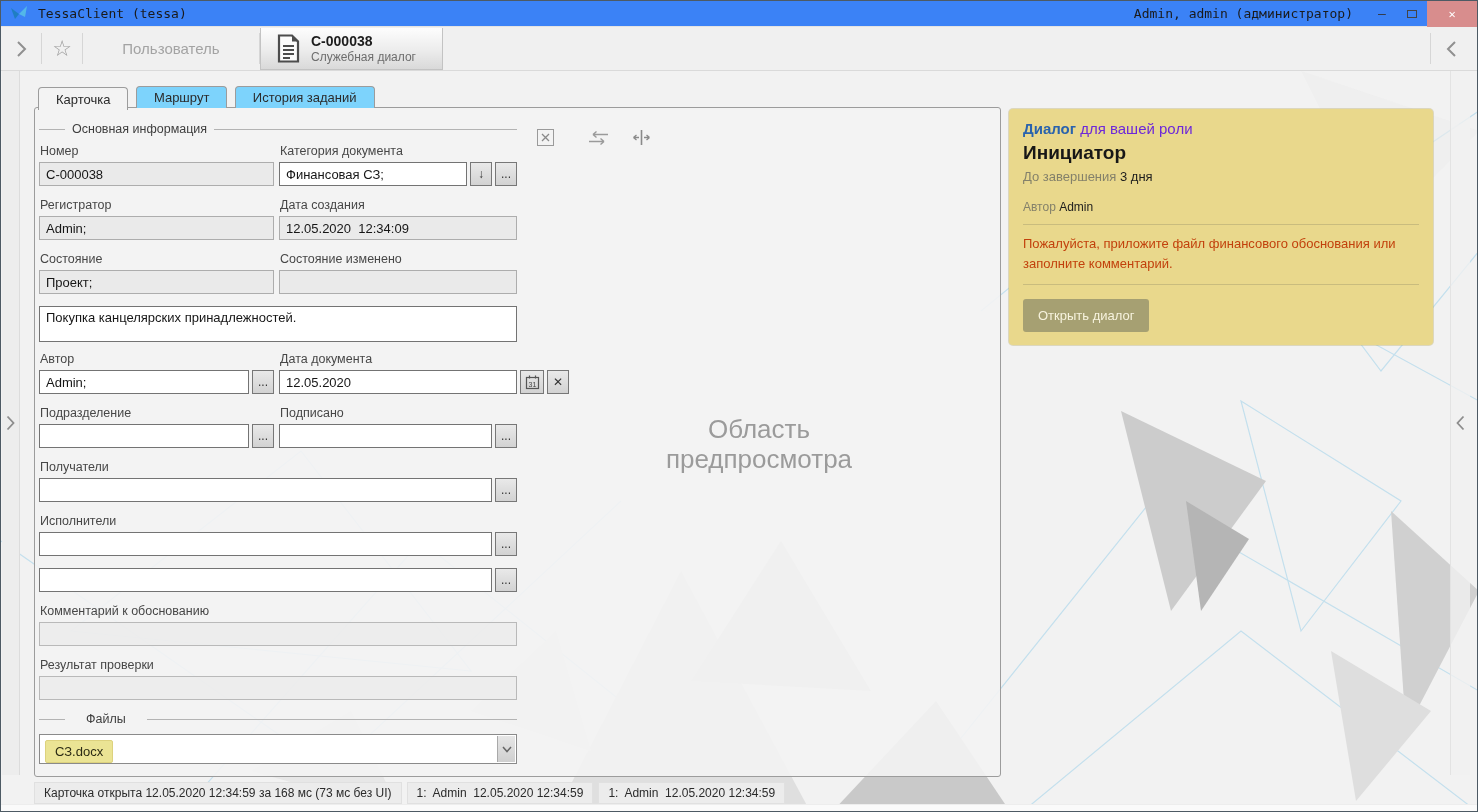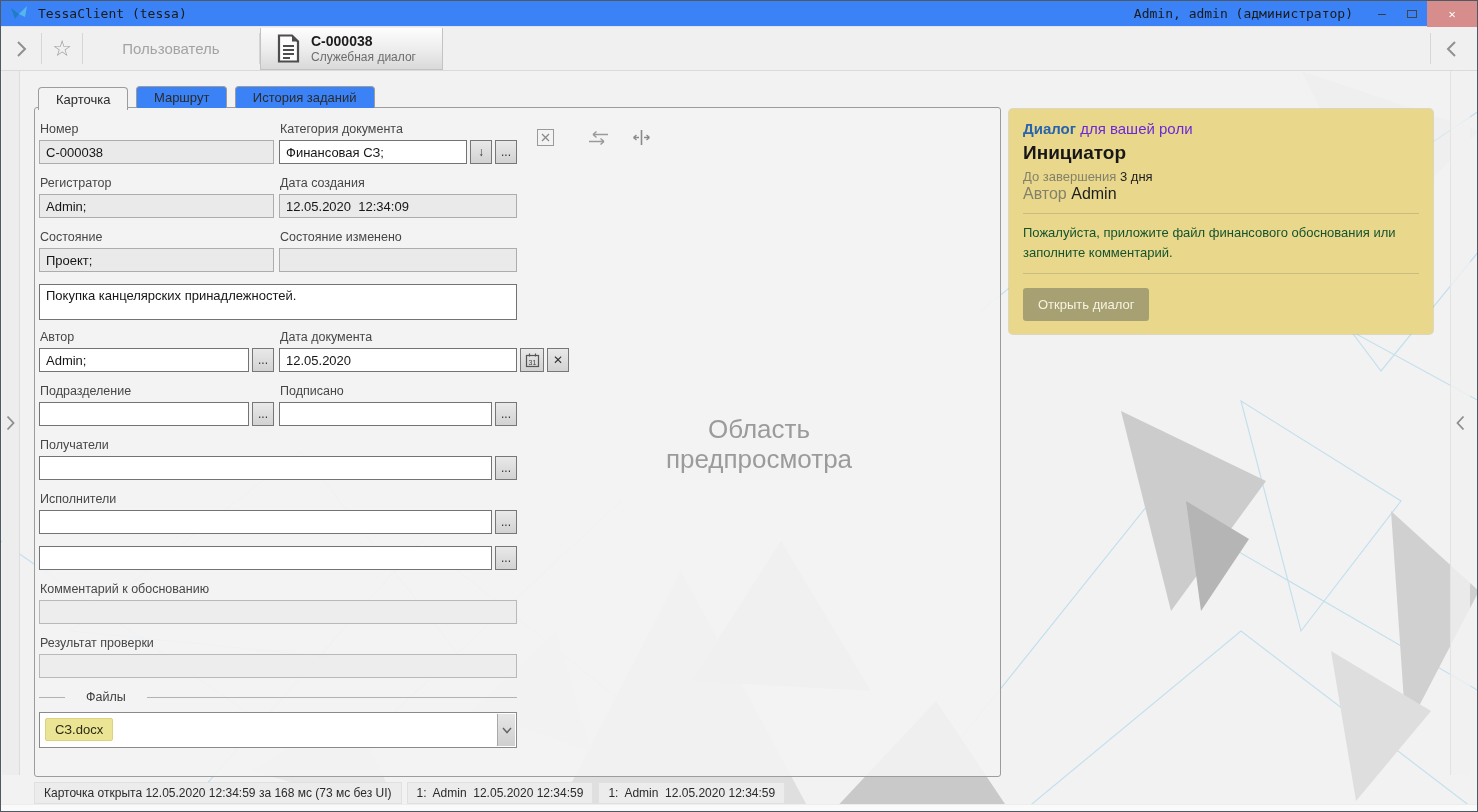--- a/index.html
+++ b/index.html
@@ -43,21 +43,21 @@
   .side-strip.left  { left:1px; background:#ededed; border-right:1px solid #dcdcdc; }
   .side-strip.right { right:7px; width:20px; background:rgba(241,241,241,0.78);
                       border-left:1px solid #e3e3e3; }
 
   
   .card-area { position:absolute; left:33px; top:85px; width:967px; height:691px; z-index:2; }
   .ctabs { position:relative; height:21px; z-index:3; padding-left:4px; }
   .ctab { display:inline-flex; align-items:center; justify-content:center; height:22px;
           padding:0 17px; margin-right:3px; font-size:13px; color:#2b2b2b;
           border:1px solid #9c9c9c; border-bottom:none; border-radius:4px 4px 0 0;
-          background:#3b82f6; vertical-align:bottom; }
+          background:#7dd3fc; vertical-align:bottom; }
   .ctab.active { background:#f3f3f3; height:23px; margin-bottom:-2px; }
   .panel { position:absolute; left:0; right:0; top:21px; bottom:0;
            background:rgba(243,243,243,0.90); border:1px solid #9c9c9c; border-radius:3px; z-index:2; }
 
   
   .form-col { position:absolute; left:4px; top:14px; width:478px; }
   .legend { display:flex; align-items:center; font-size:12.5px; color:#3e3e3e; margin-bottom:8px; }
   .legend .pre { width:26px; height:1px; background:#b3b3b3; }
   .legend .post { flex:1; height:1px; background:#b3b3b3; }
   .legend .cap { padding:0 7px; }
@@ -73,21 +73,21 @@
   input.ro2 { background:rgba(233,233,233,0.6); border-color:#b9b9b9; }
   textarea.desc { width:478px; height:36px; resize:none; border:1px solid #737373; background:#fff;
                   padding:3px 6px; font-family:"Liberation Sans",sans-serif; font-size:13px;
                   color:#161616; margin-bottom:10px; display:block; }
   .btn-sm { flex:none; width:22px; height:24px; margin-left:3px; border:1px solid #777;
             background:linear-gradient(180deg,#e9e9e9,#d2d2d2); display:flex; align-items:center;
             justify-content:center; font-size:12px; color:#333; line-height:1; }
   .btn-cal { width:24px; }
   .w127 { width:127px; }
   .w74 { width:74px; flex:none; }
-  .files-box { position:relative; width:478px; height:36px; border:1px solid #8a8a8a;
+  .files-box { position:relative; width:478px; height:30px; border:1px solid #8a8a8a;
                background:#fff; padding:5px; }
   .file-chip { display:inline-block; background:#ebe494; border:1px solid #ddd27e;
                border-radius:2px; padding:3px 9px; font-size:13px; color:#2b2b14; }
   .files-drop { position:absolute; right:1px; top:1px; bottom:1px; width:18px;
                 background:linear-gradient(180deg,#e6e6e6,#cfcfcf); border-left:1px solid #a9a9a9;
                 display:flex; align-items:center; justify-content:center; }
 
   
   .pv-icons { position:absolute; top:21px; left:502px; height:18px; }
   .pv-ic { position:absolute; top:0; }
@@ -97,23 +97,23 @@
   
   .dialog-card { position:absolute; left:1008px; top:108px; width:424px; min-height:202px;
                  background:#e9d88c; border-radius:4px; padding:11px 14px 13px 14px; z-index:2;
                  font-size:13px; color:#33301f; box-shadow:0 0 0 1px rgba(180,165,95,.35); }
   .dc-title-row { font-size:15px; }
   .dc-title { font-weight:bold; color:#2a63ad; }
   .dc-sub { color:#6d28d9; }
   .dc-role { font-size:19px; font-weight:bold; color:#171717; margin-top:5px; }
   .dc-line { margin-top:5px; font-size:13px; color:#84816a; }
   .dc-line b { color:#1d1d1d; font-weight:normal; }
-  .dc-line.small { font-size:16px; margin-top:1px; }
+  .dc-line.small { font-size:12px; margin-top:16px; }
   .dc-hr { border:none; border-top:1px solid #c9bc7e; margin:10px 0 9px 0; }
-  .dc-msg { line-height:1.55; color:#14532d; }
+  .dc-msg { line-height:1.55; color:#c2410c; }
   .dc-btn { margin-top:5px; display:inline-block; background:#a6a072; color:#f7f3de;
             border:none; border-radius:3px; padding:9px 15px; font-size:13px;
             font-family:"Liberation Sans",sans-serif; }
 
   
   .statusbar { position:absolute; left:33px; top:781px; display:flex; gap:5px; z-index:2;
                font-size:12px; color:#2b2b2b; }
   .sseg { background:#ececec; border:1px solid #e0e0e0; padding:3px 9px; white-space:pre; }
   .bottom-fill { position:absolute; left:0; right:0; bottom:0; height:7px; background:#fafafa;
                  border-top:1px solid #ededed; z-index:1; }
@@ -232,20 +232,25 @@
         </div>
       <div class="ctab">
           <span>История заданий</span>
         </div>
     </div>
 
     <div class="panel">
 
       <div class="form-col">
 
+        <div class="legend">
+          <span class="pre"></span>
+            <span class="cap">Основная информация</span>
+            <span class="post"></span>
+        </div>
 
         <div class="frow">
           <div class="fcol-a">
             <span class="flabel">Номер</span>
             <input class="txt ro" readonly="" value="С-000038" style="">
           </div>
           <div class="fcol-b">
             <span class="flabel">Категория документа</span>
             <div class="inline">
               <input class="txt" value="Финансовая СЗ;" style="">

